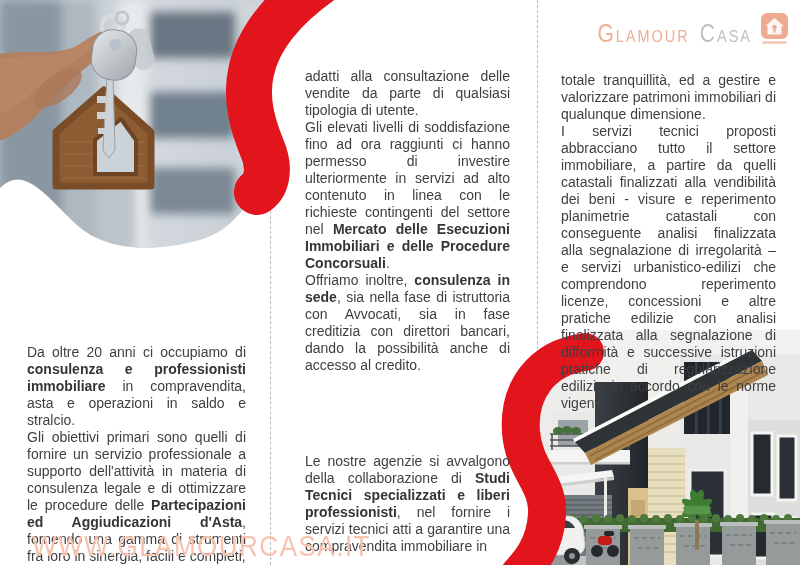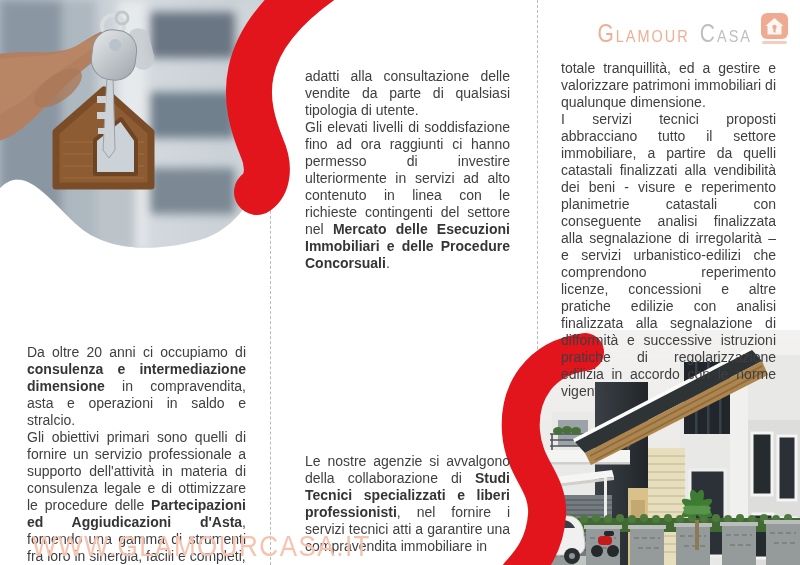--- a/index.html
+++ b/index.html
@@ -282,32 +282,33 @@
           <path d="M10.5,1 L19.5,9 H17.5 V17.5 H3.5 V9 H1.5 Z" fill="#fdf6f2"></path>
           <circle cx="10.5" cy="10" r="2.2" fill="#eeab92"></circle>
           <rect x="9.4" y="11" width="2.2" height="4.5" fill="#eeab92"></rect>
         </svg>
       </div>
       <div class="logo-tagline-bar"></div>
     </div>
   </div>
 
   <div class="copy" style="left:27px;top:344px;width:219px;">
-    <p>Da oltre 20 anni ci occupiamo di <b>consulenza e intermediazione dimensione</b> in compravendita, asta e operazioni in saldo e stralcio.</p>
+    <p>Da oltre 20 anni ci occupiamo di <b>consulenza e professionisti immobiliare</b> in compravendita, asta e operazioni in saldo e stralcio.</p>
     <p>Gli obiettivi primari sono quelli di fornire un servizio professionale a supporto dell'attività in materia di consulenza legale e di ottimizzare le procedure delle <b>Partecipazioni ed Aggiudicazioni d'Asta</b>, fornendo una gamma di strumenti fra loro in sinergia, facili e completi,</p>
   </div>
 
   <div class="copy" style="left:305px;top:68px;width:205px;">
     <p>adatti alla consultazione delle vendite da parte di qualsiasi tipologia di utente.</p>
     <p>Gli elevati livelli di soddisfazione fino ad ora raggiunti ci hanno permesso di investire ulteriormente in servizi ad alto contenuto in linea con le richieste contingenti del settore nel <b>Mercato delle Esecuzioni Immobiliari e delle Procedure Concorsuali</b>.</p>
+    <p>Offriamo inoltre, <b>consulenza in sede</b>, sia nella fase di istruttoria con Avvocati, sia in fase creditizia con direttori bancari, dando la possibilità anche di accesso al credito.</p>
   </div>
   <div class="copy" style="left:305px;top:453px;width:205px;">
     <p>Le nostre agenzie si avvalgono della collaborazione di <b>Studi Tecnici specializzati e liberi professionisti</b>, nel fornire i servizi tecnici atti a garantire una compravendita immobiliare in</p>
   </div>
 
-  <div class="copy" style="left:561px;top:60px;width:215px;">
+  <div class="copy" style="left:561px;top:72px;width:215px;">
     <p>totale tranquillità, ed a gestire e valorizzare patrimoni immobiliari di qualunque dimensione.</p>
     <p>I servizi tecnici proposti abbracciano tutto il settore immobiliare, a partire da quelli catastali finalizzati alla vendibilità dei beni - visure e reperimento planimetrie catastali con conseguente analisi finalizzata alla segnalazione di irregolarità – e servizi urbanistico-edilizi che comprendono reperimento licenze, concessioni e altre pratiche edilizie con analisi finalizzata alla segnalazione di difformità e successive istruzioni pratiche di regolarizzazione edilizia in accordo con le norme vigenti.</p>
   </div>
 
   <div class="footer-site">WWW.GLAMOURCASA.IT</div>
 
 </div>
 
 </body></html>

